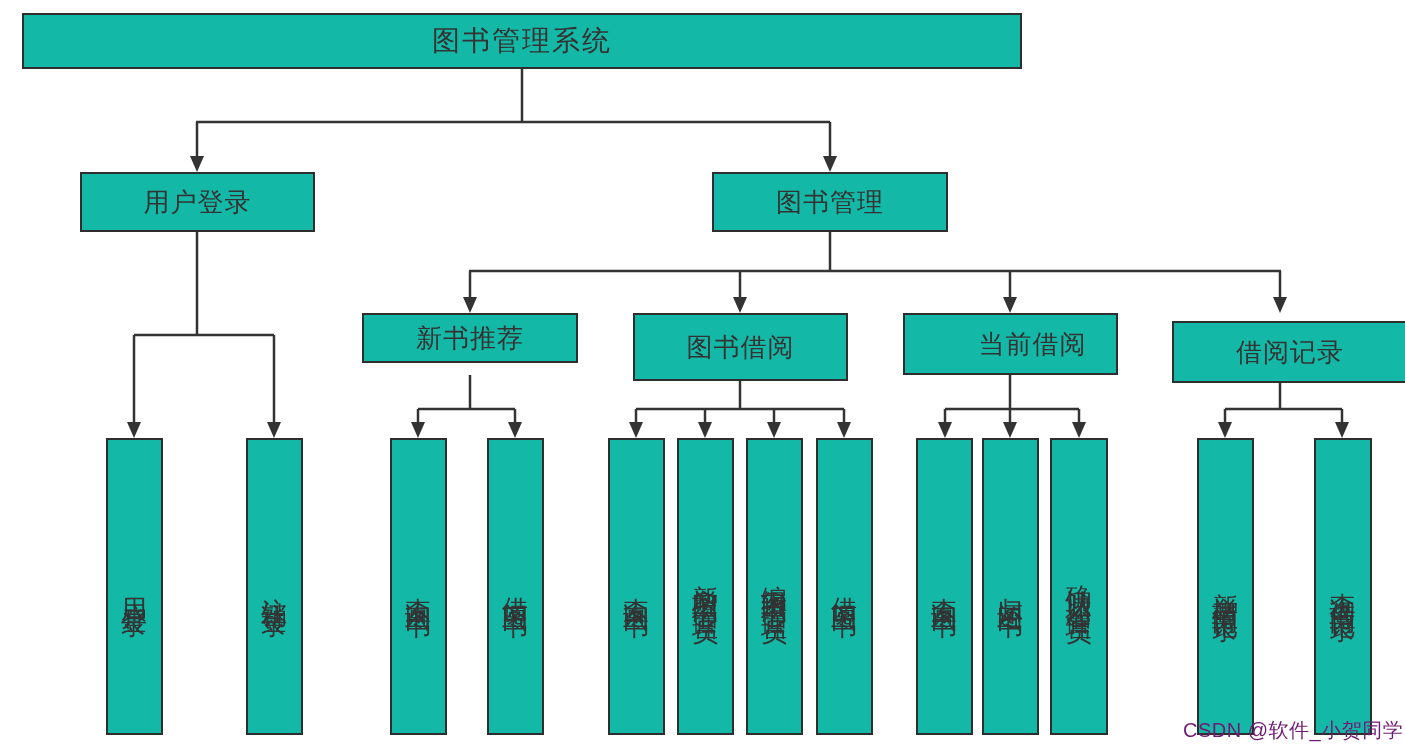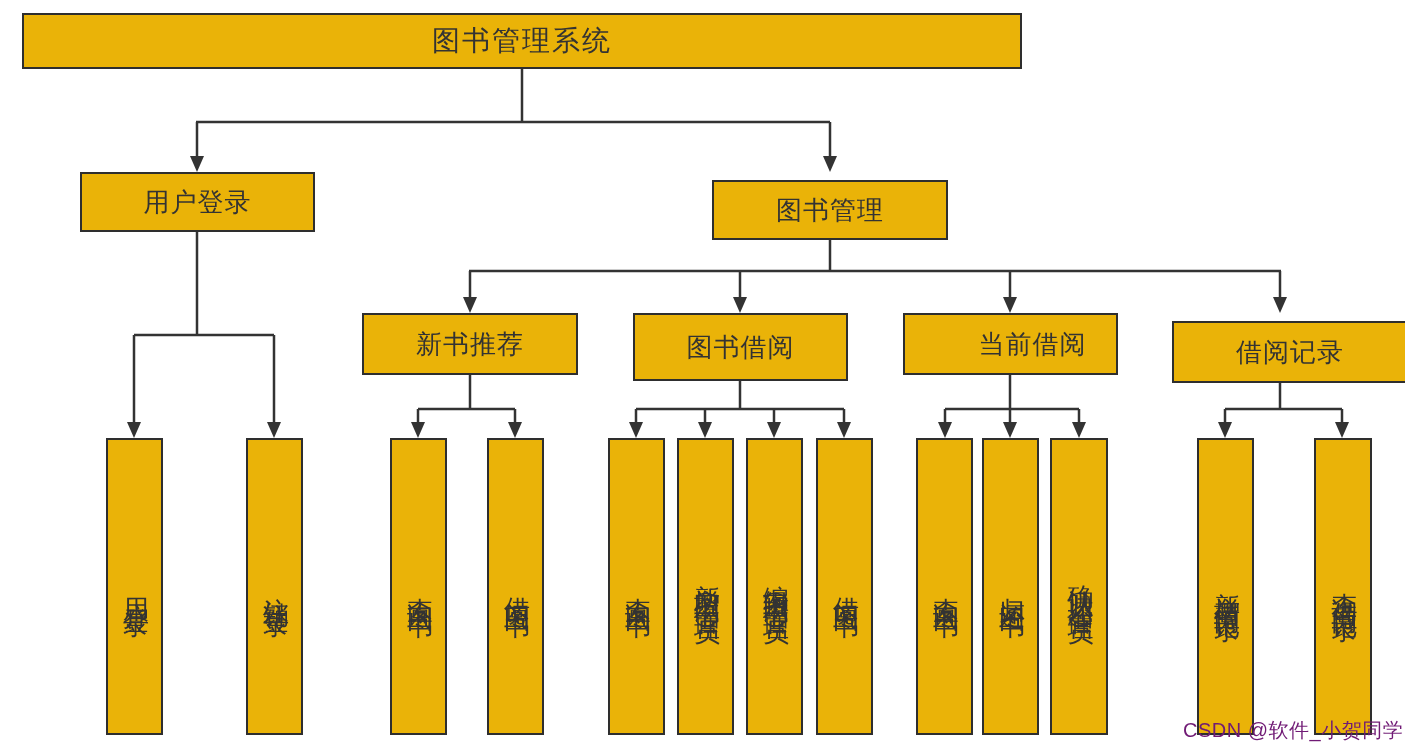--- a/index.html
+++ b/index.html
@@ -12,29 +12,28 @@
     font-family: "Liberation Sans", "DejaVu Sans", sans-serif;
   }
   #connectors {
     position: absolute;
     left: 0; top: 0;
     width: 1405px; height: 747px;
   }
   .node {
     position: absolute;
     box-sizing: border-box;
-    background: #eab308;
+    background: #14b8a6;
     border: 2.5px solid #2e2e2e;
     color: #333333;
     display: flex;
     align-items: center;
     justify-content: center;
     text-align: center;
     z-index: 2;
-    font-family: Liberation Mono, monospace;
   }
   .hbox { font-size: 26px; letter-spacing: 1px; }
   .rootbox { font-size: 28px; letter-spacing: 2px; }
   .vbox {
     writing-mode: vertical-rl;
     text-orientation: mixed;
     font-size: 26px;
     letter-spacing: 5px;
     line-height: 1;
   }
@@ -100,23 +99,23 @@
       <line x1="1280" y1="375" x2="1280" y2="409"></line>
       <line x1="1225" y1="409" x2="1342" y2="409"></line>
       <line x1="1225" y1="409" x2="1225" y2="424" marker-end="url(#arr)"></line>
       <line x1="1342" y1="409" x2="1342" y2="424" marker-end="url(#arr)"></line>
     </g>
   </svg>
 
   <div class="node rootbox" style="left:22px; top:13px; width:1000px; height:56px;">图书管理系统</div>
 
   <div class="node hbox" style="left:80px; top:172px; width:235px; height:60px;">用户登录</div>
-  <div class="node hbox" style="left:712px; top:180px; width:236px; height:60px;text-align:center;">图书管理</div>
+  <div class="node hbox" style="left:712px; top:172px; width:236px; height:60px;text-align:center;">图书管理</div>
 
-  <div class="node hbox" style="left:362px; top:313px; width:216px; height:62px;">新书推荐</div>
+  <div class="node hbox" style="left:362px; top:313px; width:216px; height:50px;">新书推荐</div>
   <div class="node hbox" style="left:633px; top:313px; width:215px; height:68px;">图书借阅</div>
   <div class="node hbox" style="left:903px; top:313px; width:215px; height:62px;padding-left:44px;">当前借阅</div>
   <div class="node hbox" style="left:1172px; top:313px; width:236px; height:62px;margin-top:8px;">借阅记录</div>
 
   <div class="node vbox" style="left:106px; top:438px; width:57px; height:297px;">用户登录</div>
   <div class="node vbox" style="left:246px; top:438px; width:57px; height:297px;">注销登录</div>
 
   <div class="node vbox" style="left:390px; top:438px; width:57px; height:297px;">查询图书</div>
   <div class="node vbox" style="left:487px; top:438px; width:57px; height:297px;">借阅图书</div>
 

